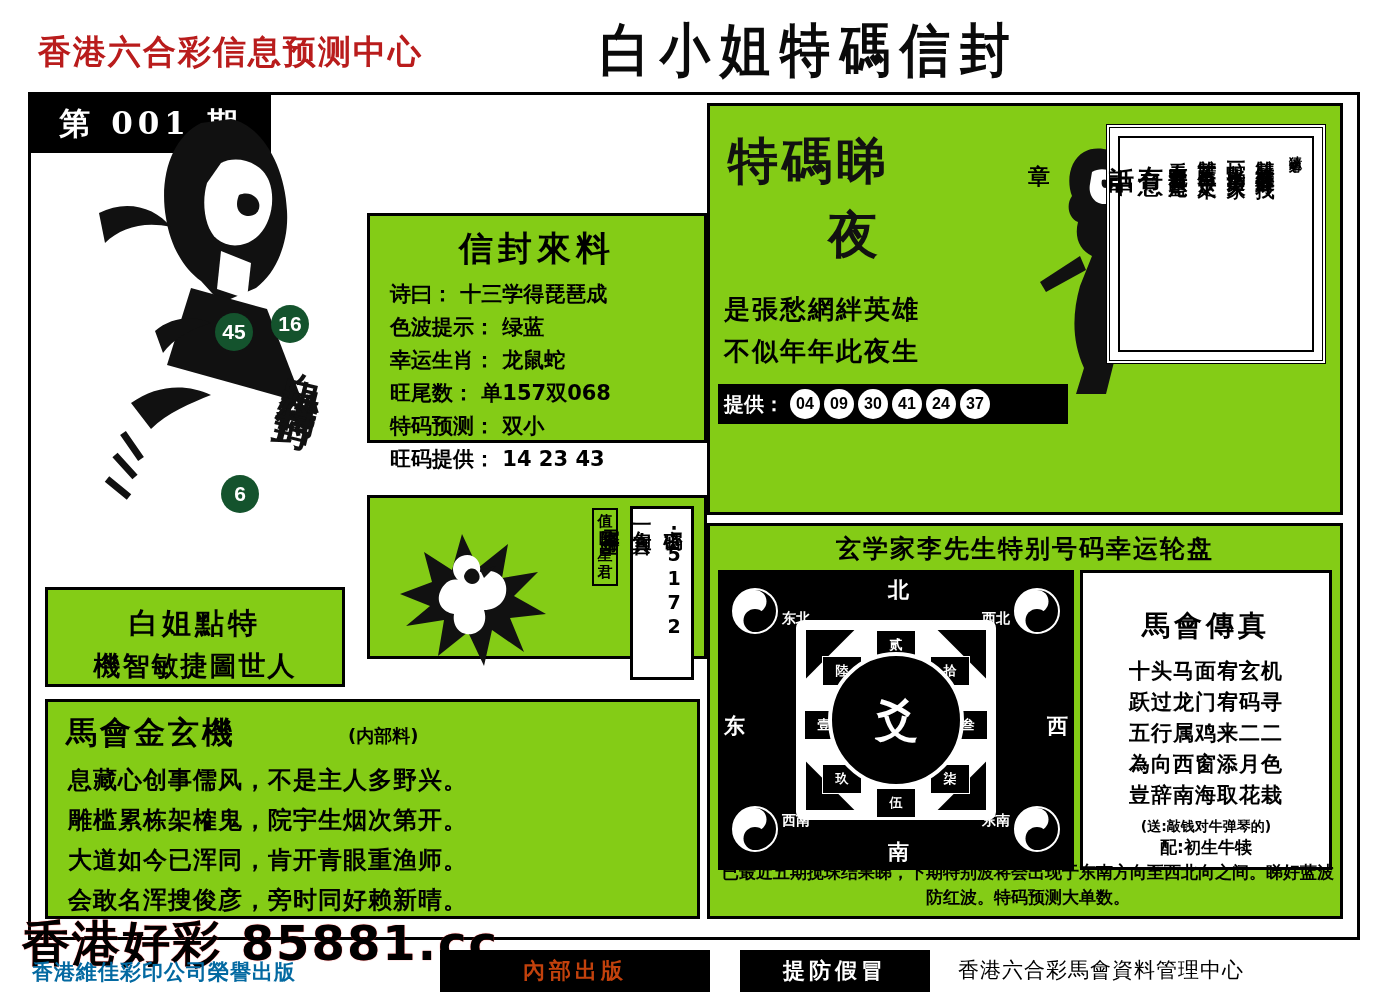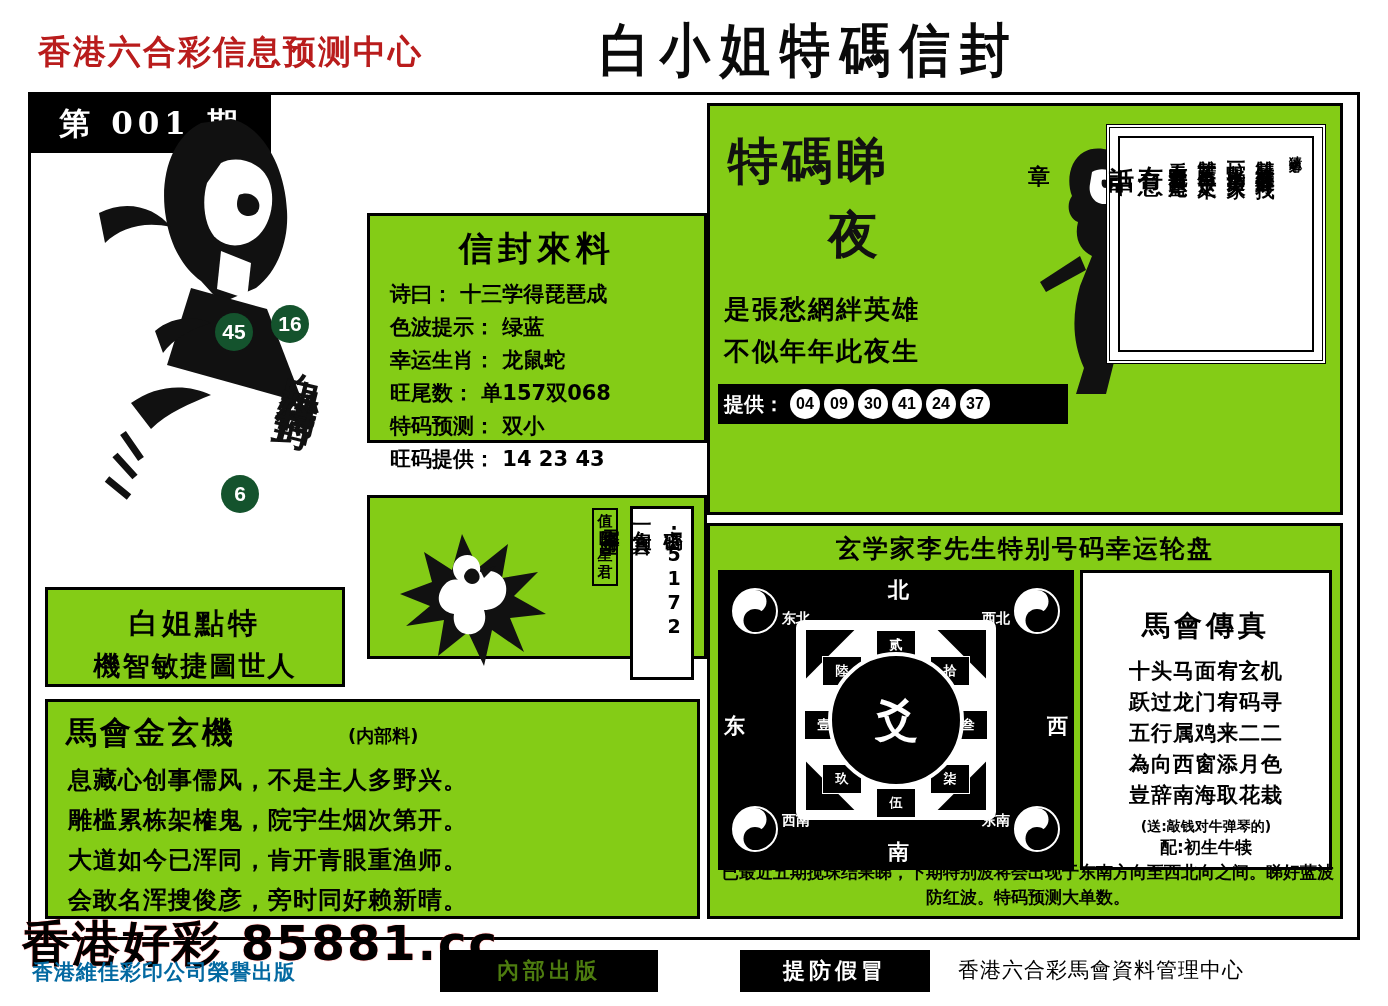--- a/index.html
+++ b/index.html
@@ -256,22 +256,22 @@
     font-size:48px; font-weight:bold; color:#000000;
     letter-spacing:2px; white-space:nowrap;
     font-family:"DejaVu Sans", sans-serif;
     text-shadow:0 0 1px #ff2d2d;
   }
   .foot-left {
     position:absolute; left:32px; top:958px; font-size:21px; font-weight:bold; color:#0369a1;
     letter-spacing:1px;
   }
   .foot-black1 {
-    position:absolute; left:440px; top:950px; width:218px; height:42px;
-    background:#000; color:#4d7c0f; font-size:22px; font-weight:bold;
+    position:absolute; left:440px; top:950px; width:270px; height:42px;
+    background:#000; color:#c2410c; font-size:22px; font-weight:bold;
     display:flex; align-items:center; justify-content:center; letter-spacing:4px;
   }
   .foot-black2 {
     position:absolute; left:740px; top:950px; width:190px; height:42px;
     background:#000; color:#fff; font-size:22px; font-weight:bold;
     display:flex; align-items:center; justify-content:center; letter-spacing:4px;
   }
   .foot-right {
     position:absolute; left:958px; top:956px; font-size:21px; font-weight:normal;
     letter-spacing:1px; white-space:nowrap;

